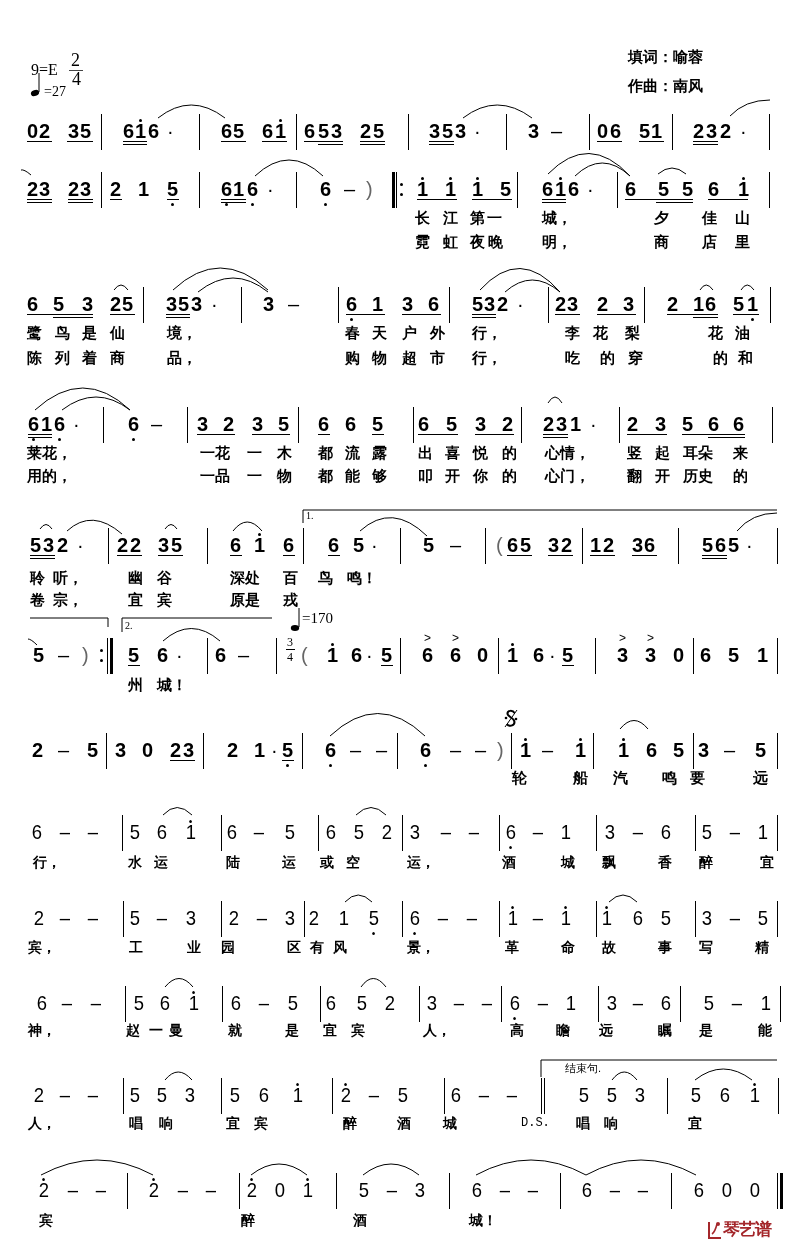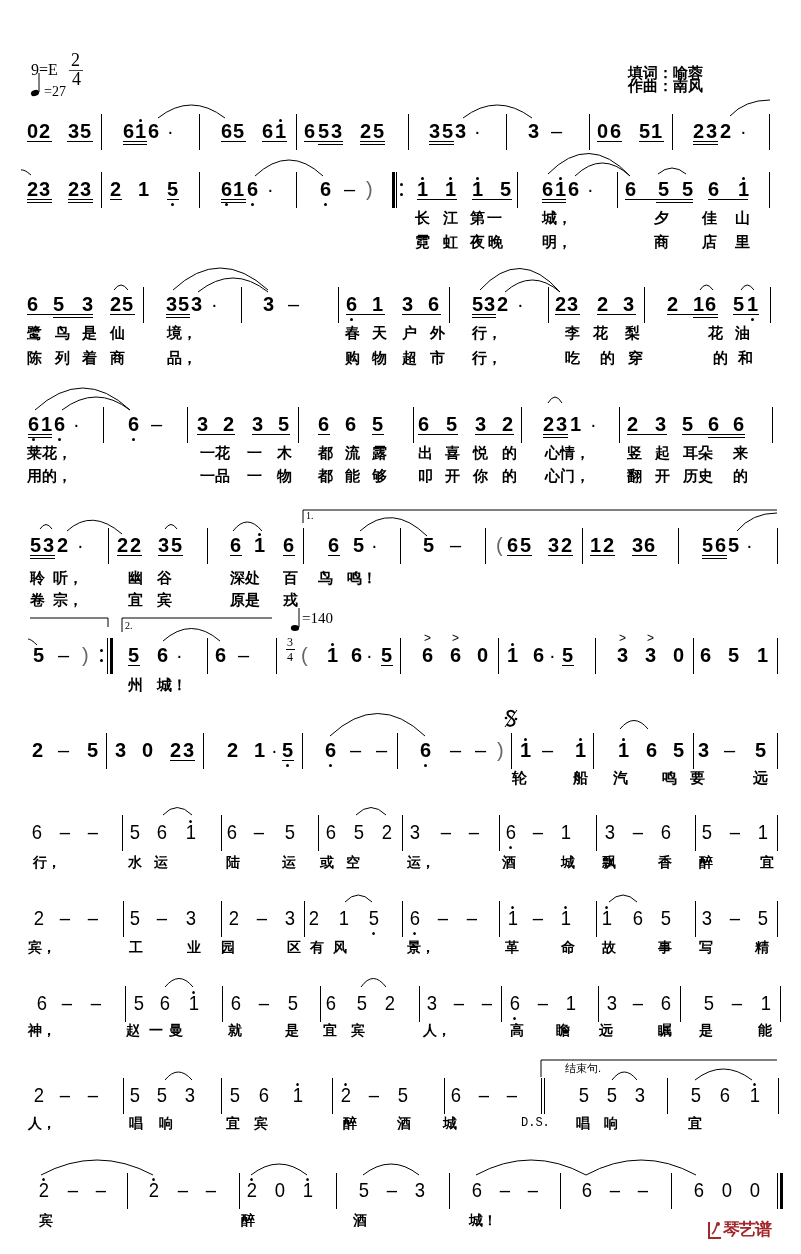--- a/index.html
+++ b/index.html
@@ -7,21 +7,21 @@
           font-family:"Liberation Sans", sans-serif; }
   .abs { position:absolute; white-space:nowrap; }
   .title { left:252px; top:20px; font-size:28px; letter-spacing:7px; font-family:"DejaVu Serif", serif; line-height:32px; }
   .key { left:31px; top:61px; font-size:16px; font-family:"Liberation Serif", serif; line-height:18px; }
   .ts-num { left:71px; top:51px; font-size:18px; font-family:"Liberation Serif", serif; line-height:18px; }
   .ts-line { left:69px; top:70px; width:14px; height:1px; background:#444; }
   .ts-den { left:72px; top:70px; font-size:18px; font-family:"Liberation Serif", serif; line-height:18px; }
   .tempo-note { left:30px; top:72px; }
   .tempo-text { left:44px; top:85px; font-size:14px; font-family:"Liberation Serif", serif; line-height:14px; }
   .credit { left:628px; font-size:15px; font-weight:bold; line-height:17px; }
-  .credit.c1 { top:64px; } .credit.c2 { top:77px; }
+  .credit.c1 { top:48px; } .credit.c2 { top:77px; }
 
   .note { position:absolute; font-size:20px; font-weight:bold; line-height:22px; height:22px; }
   .note.dash { font-weight:normal; }
   .note.dot { font-weight:normal; }
   .note.paren { font-weight:normal; color:#666; }
   .note.hi::before { content:''; position:absolute; left:50%; top:-1px; width:3px; height:3px; margin-left:-1.5px; background:#000; border-radius:50%; }
   .note.lo::after { content:''; position:absolute; left:50%; top:25px; width:3px; height:3px; margin-left:-1.5px; background:#000; border-radius:50%; }
   .note.acc::before { content:'>'; position:absolute; left:2px; top:-12px; font-size:12px; font-weight:normal; line-height:12px; }
   .row.narrow .note { font-weight:normal; font-size:21px; transform:scaleX(0.88); transform-origin:50% 50%; }
   .uline { position:absolute; height:1.3px; background:#000; }
@@ -981,21 +981,21 @@
       <line x1="541" y1="1060" x2="541" y2="1077"></line>
     </svg>
 
   <div class="ts2-num">3</div>
   <div class="ts2-line"></div>
   <div class="ts2-den">4</div>
   <svg class="abs tempo2-note" width="12" height="26" viewBox="0 0 12 26">
     <ellipse cx="5" cy="21" rx="4.2" ry="3" transform="r­otate(-20 5 21)" fill="#000"></ellipse>
     <line x1="9" y1="20" x2="9" y2="1" stroke="#000" stroke-width="1"></line>
   </svg>
-  <div class="abs tempo2-text">=140</div>
+  <div class="abs tempo2-text">=170</div>
 
   <svg class="abs segno" width="18" height="22" viewBox="0 0 18 22">
     <path d="M12.5 5 C11 2 5 2 5.5 6 C6 9 12.5 10 12.5 14 C12.5 18 6.5 19 5 16" fill="none" stroke="#000" stroke-width="2"></path>
     <line x1="3" y1="19" x2="15" y2="2" stroke="#000" stroke-width="1"></line>
     <circle cx="4" cy="10" r="1.3" fill="#000"></circle>
     <circle cx="14" cy="11" r="1.3" fill="#000"></circle>
   </svg>
 
   <div class="abs ds">D.S.</div>
 

